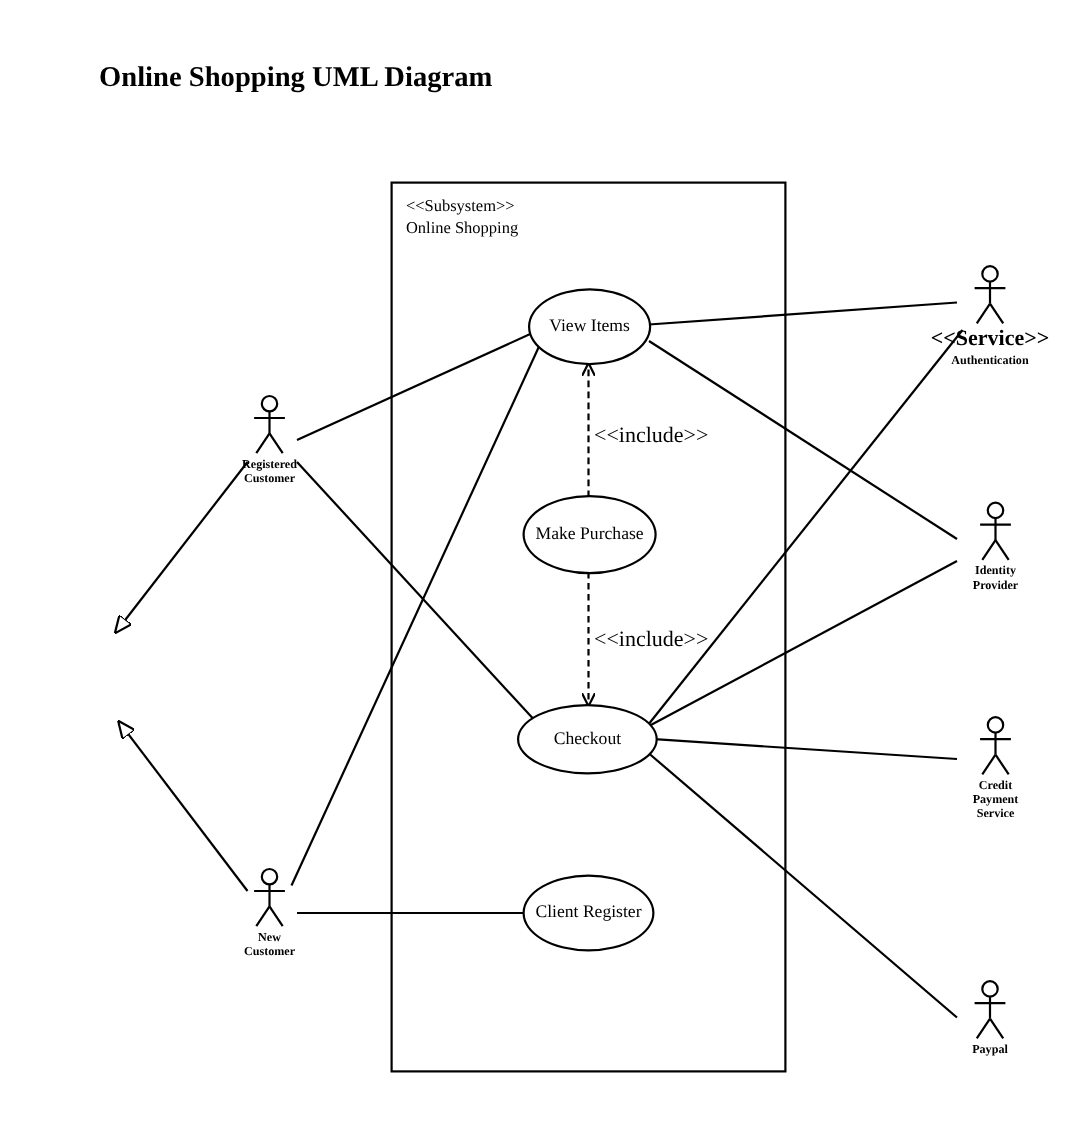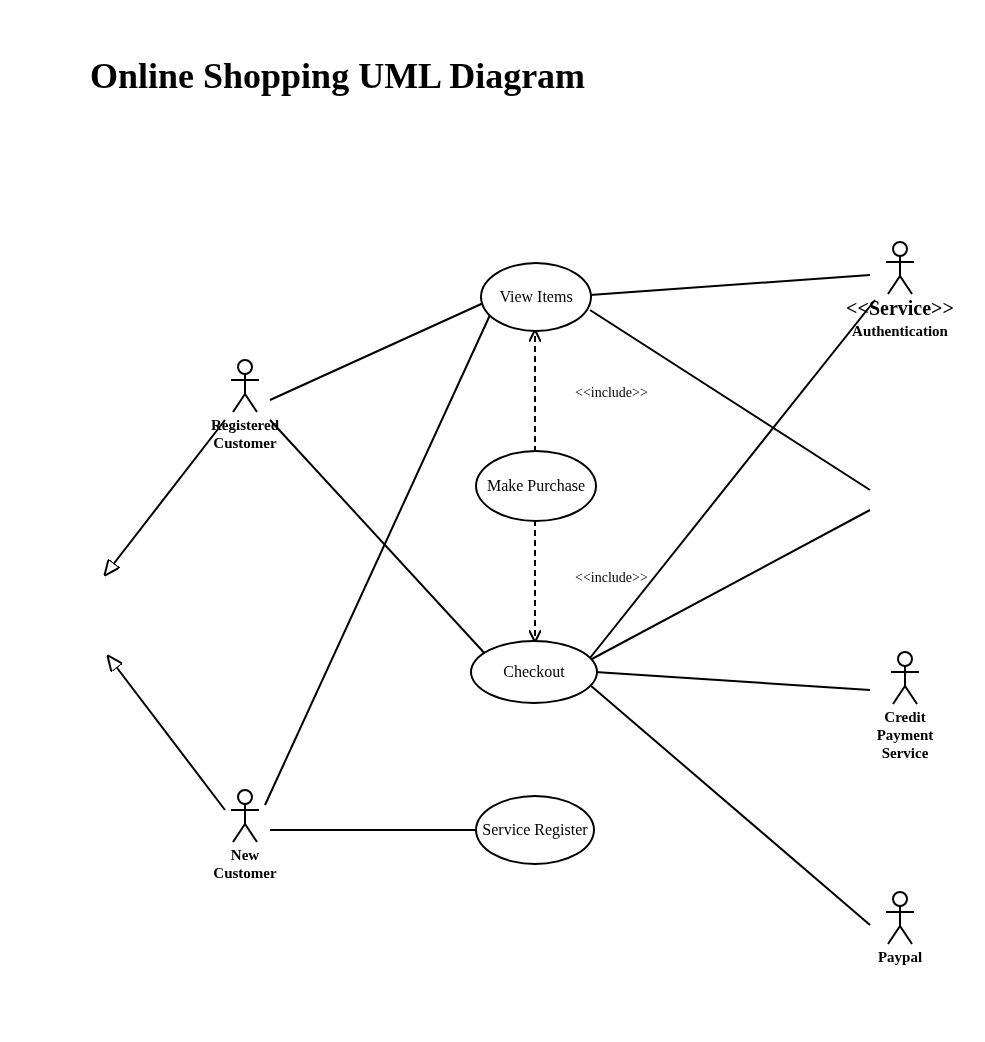--- a/index.html
+++ b/index.html
@@ -8,21 +8,21 @@
     background: #fff;
   }
   .canvas {
     position: relative;
     width: 985px;
     height: 1042px;
   }
   .title {
     position: absolute;
     font-weight: bold;
-    font-size: 36px;
+    font-size: 26px;
   }
   .system-box {
     position: absolute;
     border: 2px solid #000;
     box-sizing: border-box;
   }
   .system-header {
     position: absolute;
     font-size: 15px;
     line-height: 1.3;
@@ -42,36 +42,35 @@
     z-index: 10;
   }
   .actor {
     position: absolute;
     text-align: center;
     z-index: 10;
   }
   .actor svg { display: block; margin: 0 auto; }
   .actor-label {
     font-weight: bold;
-    font-size: 15px;
+    font-size: 11px;
     margin-top: 2px;
     line-height: 1.2;
     text-align: center;
   }
   .actor-stereo {
     font-weight: bold;
     font-size: 20px;
     line-height: 1.2;
   }
   .include-label {
     position: absolute;
-    font-size: 14px;
+    font-size: 20px;
     z-index: 5;
     background: rgba(255,255,255,0.0);
-    margin-left: 35px;
   }
   svg.lines {
     position: absolute;
     left: 0; top: 0;
     width: 985px; height: 1042px;
     z-index: 1;
   }
 </style>
 </head>
 <body>
@@ -104,32 +103,38 @@
 
     <line x1="590" y1="295" x2="870" y2="275" stroke="#000" stroke-width="2"></line>
     <line x1="590" y1="310" x2="870" y2="490" stroke="#000" stroke-width="2"></line>
 
     <line x1="590" y1="658" x2="875" y2="300" stroke="#000" stroke-width="2"></line>
     <line x1="590" y1="660" x2="870" y2="510" stroke="#000" stroke-width="2"></line>
     <line x1="595" y1="672" x2="870" y2="690" stroke="#000" stroke-width="2"></line>
     <line x1="590" y1="685" x2="870" y2="925" stroke="#000" stroke-width="2"></line>
   </svg>
 
+  <div class="system-box" style="left:355px; top:165px; width:360px; height:810px;">
+    <div class="system-header" style="left:12px; top:12px;">
+      <div>&lt;&lt;Subsystem&gt;&gt;</div>
+      <div>Online Shopping</div>
+    </div>
+  </div>
 
   <div class="usecase" style="left:480px; top:262px; width:112px; height:70px;">
     <span>View Items</span>
   </div>
   <div class="usecase" style="left:470px; top:640px; width:128px; height:64px;">
     <span>Checkout</span>
   </div>
   <div class="usecase" style="left:475px; top:450px; width:122px; height:72px;">
     <span>Make Purchase</span>
   </div>
   <div class="usecase" style="left:475px; top:795px; width:120px; height:70px;">
-    <span>Service Register</span>
+    <span>Client Register</span>
   </div>
 
   <div class="include-label" style="left:540px; top:385px;">&lt;&lt;include&gt;&gt;</div>
   <div class="include-label" style="left:540px; top:570px;">&lt;&lt;include&gt;&gt;</div>
 
 
   <div class="actor" style="left:195px; top:358px; width:100px;">
     <svg width="36" height="56">
       <circle cx="18" cy="9" r="7" fill="#fff" stroke="#000" stroke-width="2"></circle>
       <line x1="18" y1="16" x2="18" y2="36" stroke="#000" stroke-width="2"></line>
@@ -156,20 +161,30 @@
       <circle cx="18" cy="9" r="7" fill="#fff" stroke="#000" stroke-width="2"></circle>
       <line x1="18" y1="16" x2="18" y2="36" stroke="#000" stroke-width="2"></line>
       <line x1="4" y1="22" x2="32" y2="22" stroke="#000" stroke-width="2"></line>
       <line x1="18" y1="36" x2="6" y2="54" stroke="#000" stroke-width="2"></line>
       <line x1="18" y1="36" x2="30" y2="54" stroke="#000" stroke-width="2"></line>
     </svg>
     <div class="actor-stereo">&lt;&lt;Service&gt;&gt;</div>
     <div class="actor-label">Authentication</div>
   </div>
 
+  <div class="actor" style="left:855px; top:455px; width:100px;">
+    <svg width="36" height="56">
+      <circle cx="18" cy="9" r="7" fill="#fff" stroke="#000" stroke-width="2"></circle>
+      <line x1="18" y1="16" x2="18" y2="36" stroke="#000" stroke-width="2"></line>
+      <line x1="4" y1="22" x2="32" y2="22" stroke="#000" stroke-width="2"></line>
+      <line x1="18" y1="36" x2="6" y2="54" stroke="#000" stroke-width="2"></line>
+      <line x1="18" y1="36" x2="30" y2="54" stroke="#000" stroke-width="2"></line>
+    </svg>
+    <div class="actor-label">Identity<br>Provider</div>
+  </div>
 
   <div class="actor" style="left:855px; top:650px; width:100px;">
     <svg width="36" height="56">
       <circle cx="18" cy="9" r="7" fill="#fff" stroke="#000" stroke-width="2"></circle>
       <line x1="18" y1="16" x2="18" y2="36" stroke="#000" stroke-width="2"></line>
       <line x1="4" y1="22" x2="32" y2="22" stroke="#000" stroke-width="2"></line>
       <line x1="18" y1="36" x2="6" y2="54" stroke="#000" stroke-width="2"></line>
       <line x1="18" y1="36" x2="30" y2="54" stroke="#000" stroke-width="2"></line>
     </svg>
     <div class="actor-label">Credit<br>Payment<br>Service</div>

